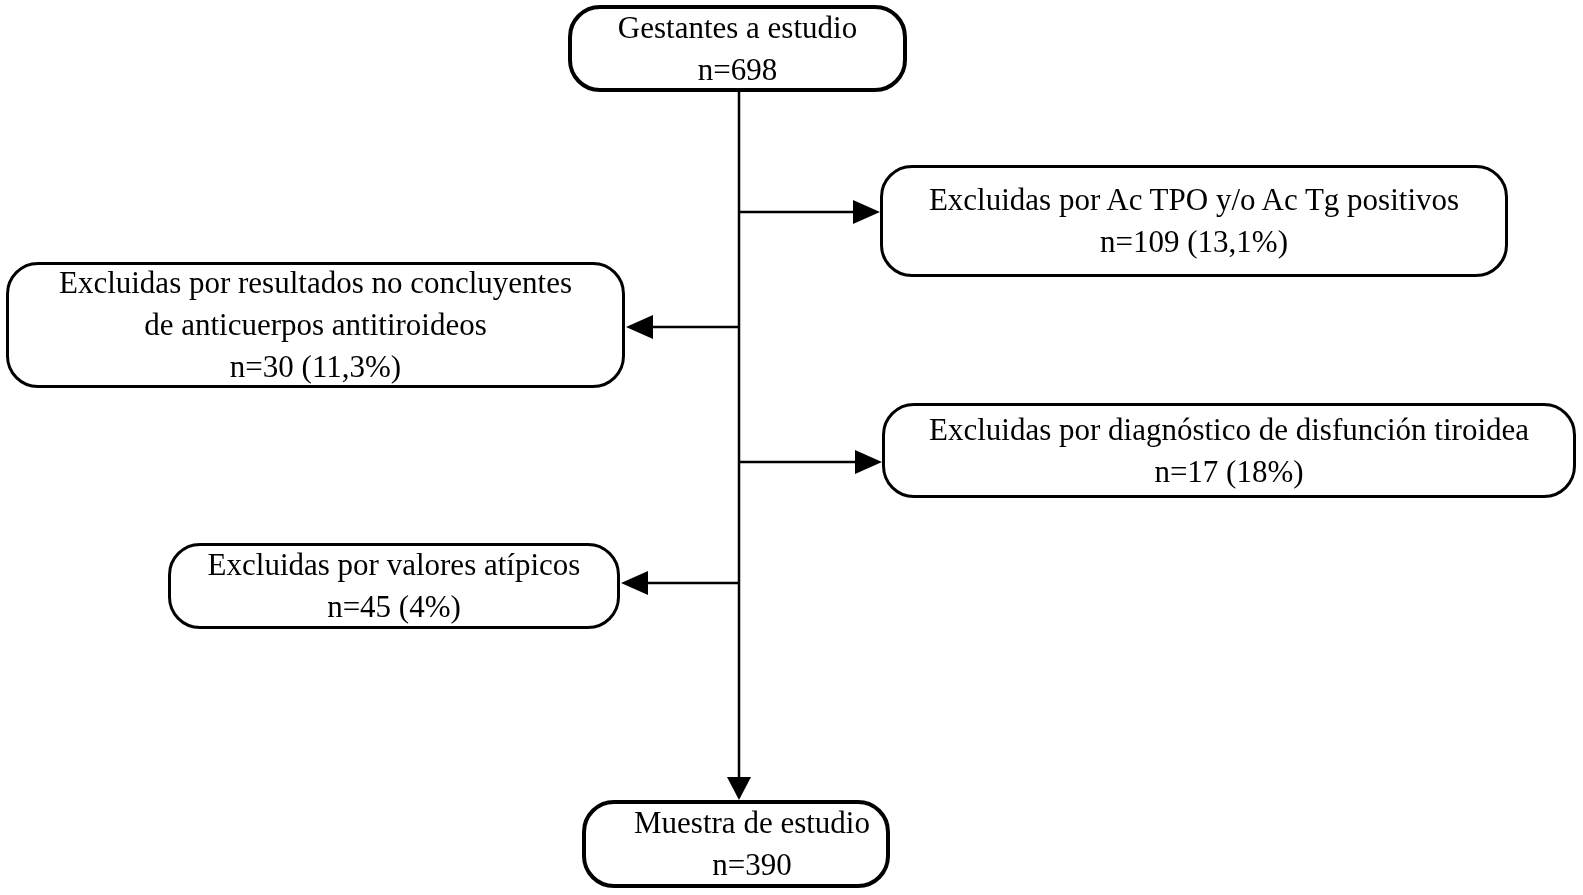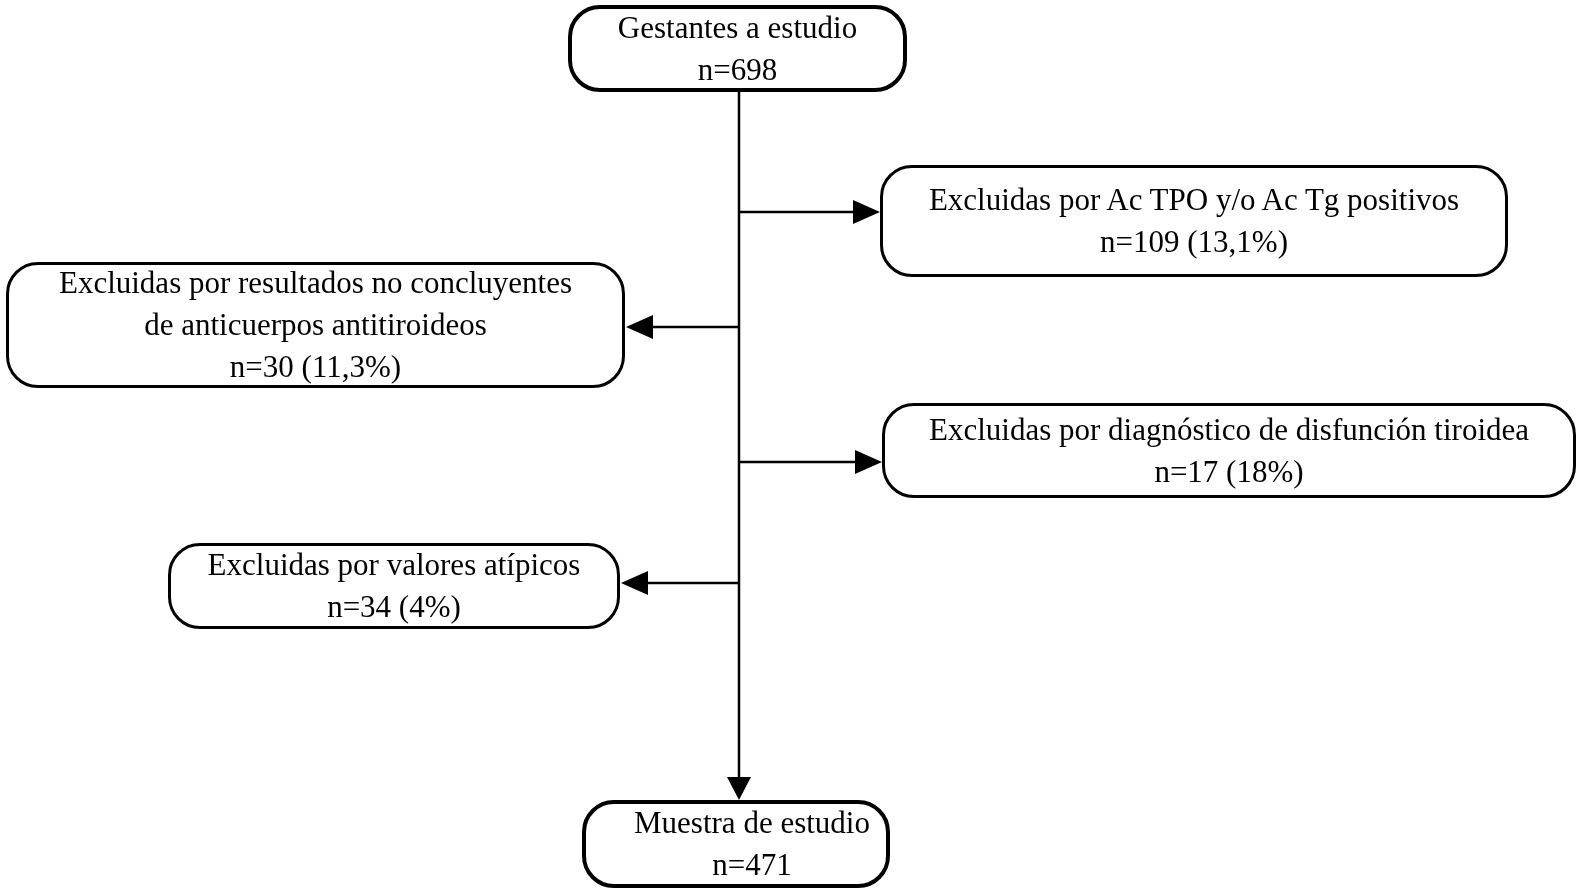--- a/index.html
+++ b/index.html
@@ -86,21 +86,21 @@
     <div>n=30 (11,3%)</div>
   </div>
 
   <div class="node" style="left:882px; top:403px; width:694px; height:95px;justify-content:center;">
     <div>Excluidas por diagnóstico de disfunción tiroidea</div>
     <div>n=17 (18%)</div>
   </div>
 
   <div class="node" style="left:168px; top:543px; width:452px; height:86px;">
     <div>Excluidas por valores atípicos</div>
-    <div>n=34 (4%)</div>
+    <div>n=45 (4%)</div>
   </div>
 
   <div class="node thick" style="left:582px; top:800px; width:308px; height:88px;padding-left:40px;">
     <div>Muestra de estudio</div>
-    <div>n=471</div>
+    <div>n=390</div>
   </div>
 
 </div>
 
 </body></html>

